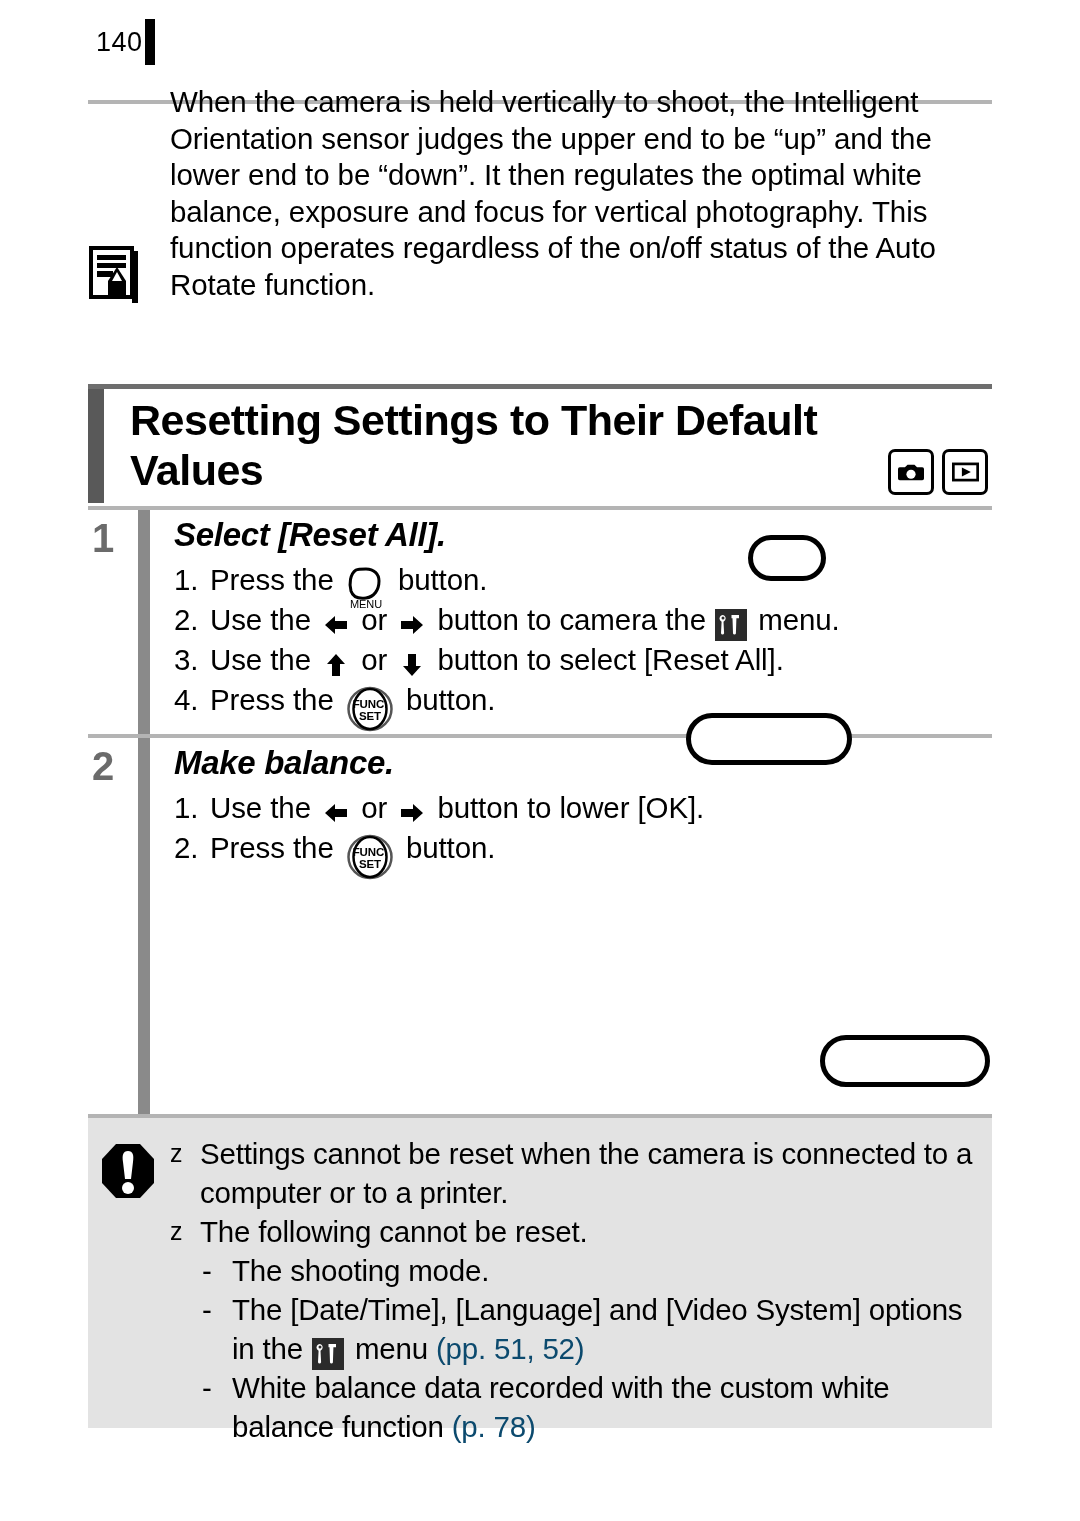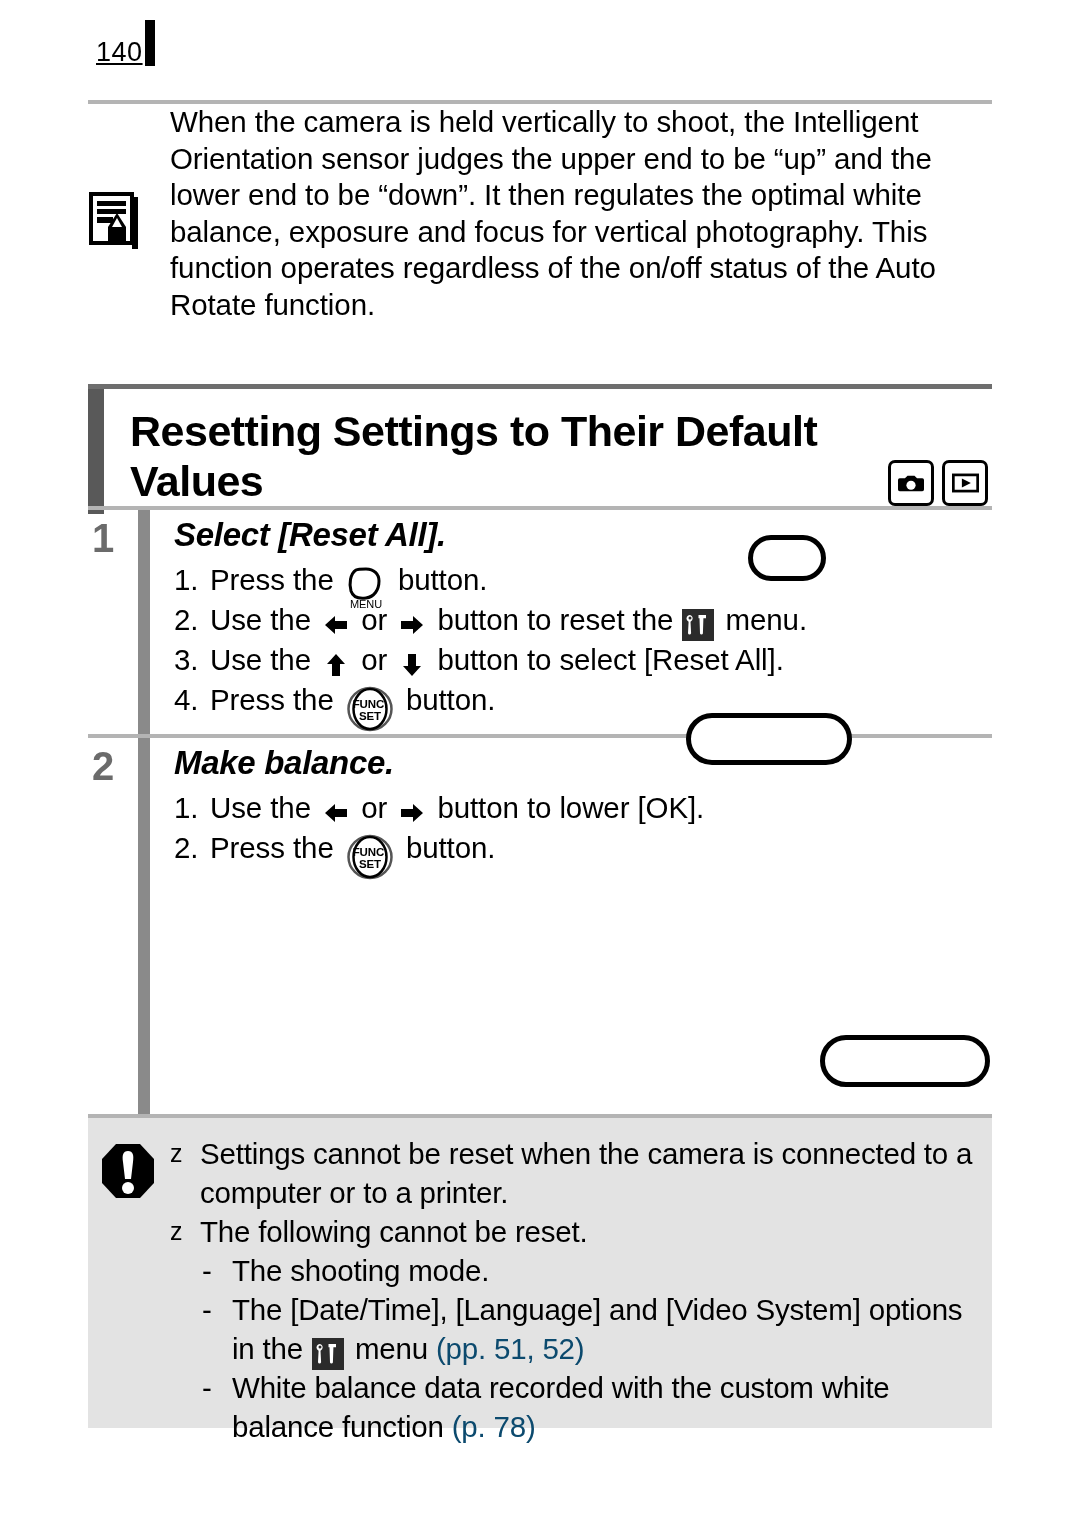--- a/index.html
+++ b/index.html
@@ -15,23 +15,22 @@
     color: #000000;
     overflow: hidden;
   }
 
   
   .page-head {
     position: absolute;
     left: 96px;
     top: 18px;
     display: flex;
-    align-items: flex-end;
+    align-items: center;
     height: 48px;
-    text-decoration: underline;
   }
   .page-num {
     font-size: 27px;
     letter-spacing: 0.5px;
     color: #000;
     line-height: 1;
   }
   .page-bar {
     width: 10px;
     height: 46px;
@@ -43,24 +42,24 @@
   .rule {
     position: absolute;
     height: 4px;
     background: #b4b4b4;
   }
 
   
   .note-box {
     position: absolute;
     left: 88px;
-    top: 104px;
-    width: 904px;
-    display: flex;
-    align-items: center;
+    top: 84px;
+    width: 904px;
+    display: flex;
+    align-items: flex-end;
   }
   .note-icon {
     width: 52px;
     height: 58px;
     margin-top: 12px;
     flex: 0 0 auto;
     position: relative;
   }
   .note-text {
     margin-left: 30px;
@@ -91,21 +90,20 @@
     background: #595959;
     flex: 0 0 auto;
     align-self: stretch;
   }
   .heading-main {
     flex: 1 1 auto;
     position: relative;
     padding-left: 26px;
     padding-top: 6px;
     padding-bottom: 8px;
-    margin-top: 11px;
   }
   .heading-title {
     font-size: 43px;
     font-weight: bold;
     line-height: 50px;
     letter-spacing: -0.5px;
     max-width: 750px;
   }
   .mode-icons {
     position: absolute;
@@ -346,21 +344,21 @@
                 <text x="20" y="42" font-family="'Liberation Sans', sans-serif" font-size="11" text-anchor="middle" fill="#000">MENU</text>
               </svg></span><span> button.</span>
         </div>
 
         <div class="sub-item">
           <span class="marker">2.</span>
           <span>Use the </span><span class="arrow"><svg viewBox="0 0 28 28" width="28" height="28" aria-hidden="true">
                 <path d="M3 14 L13 5 L13 10 L25 10 L25 18 L13 18 L13 23 Z" fill="#000"></path>
               </svg></span><span> or </span><span class="arrow"><svg viewBox="0 0 28 28" width="28" height="28" aria-hidden="true">
                 <path d="M25 14 L15 5 L15 10 L3 10 L3 18 L15 18 L15 23 Z" fill="#000"></path>
-              </svg></span><span> button to reset the </span><span class="ico icon-tools"><svg viewBox="0 0 32 32" width="32" height="32" aria-hidden="true">
+              </svg></span><span> button to camera the </span><span class="ico icon-tools"><svg viewBox="0 0 32 32" width="32" height="32" aria-hidden="true">
                 <rect x="0" y="0" width="32" height="32" fill="#2b2b2b"></rect>
                 <path d="M8 6 a3.4 3.4 0 0 0 -3 5.2 l1.6 1.6 l-0.6 11.5 a1.6 1.6 0 0 0 3.1 0 l-0.6 -11.5 l1.6 -1.6 A3.4 3.4 0 0 0 8 6 z" fill="#fff"></path>
                 <circle cx="8" cy="9" r="1.5" fill="#2b2b2b"></circle>
                 <path d="M16.5 6 h7.5 v3.2 h-2.6 l-0.5 15.2 a1.5 1.5 0 0 1 -2.9 0 l-0.5 -15.2 h-1 z" fill="#fff"></path>
               </svg></span><span> menu.</span>
         </div>
 
         <div class="sub-item">
           <span class="marker">3.</span>
           <span>Use the </span><span class="arrow"><svg viewBox="0 0 28 28" width="28" height="28" aria-hidden="true">

